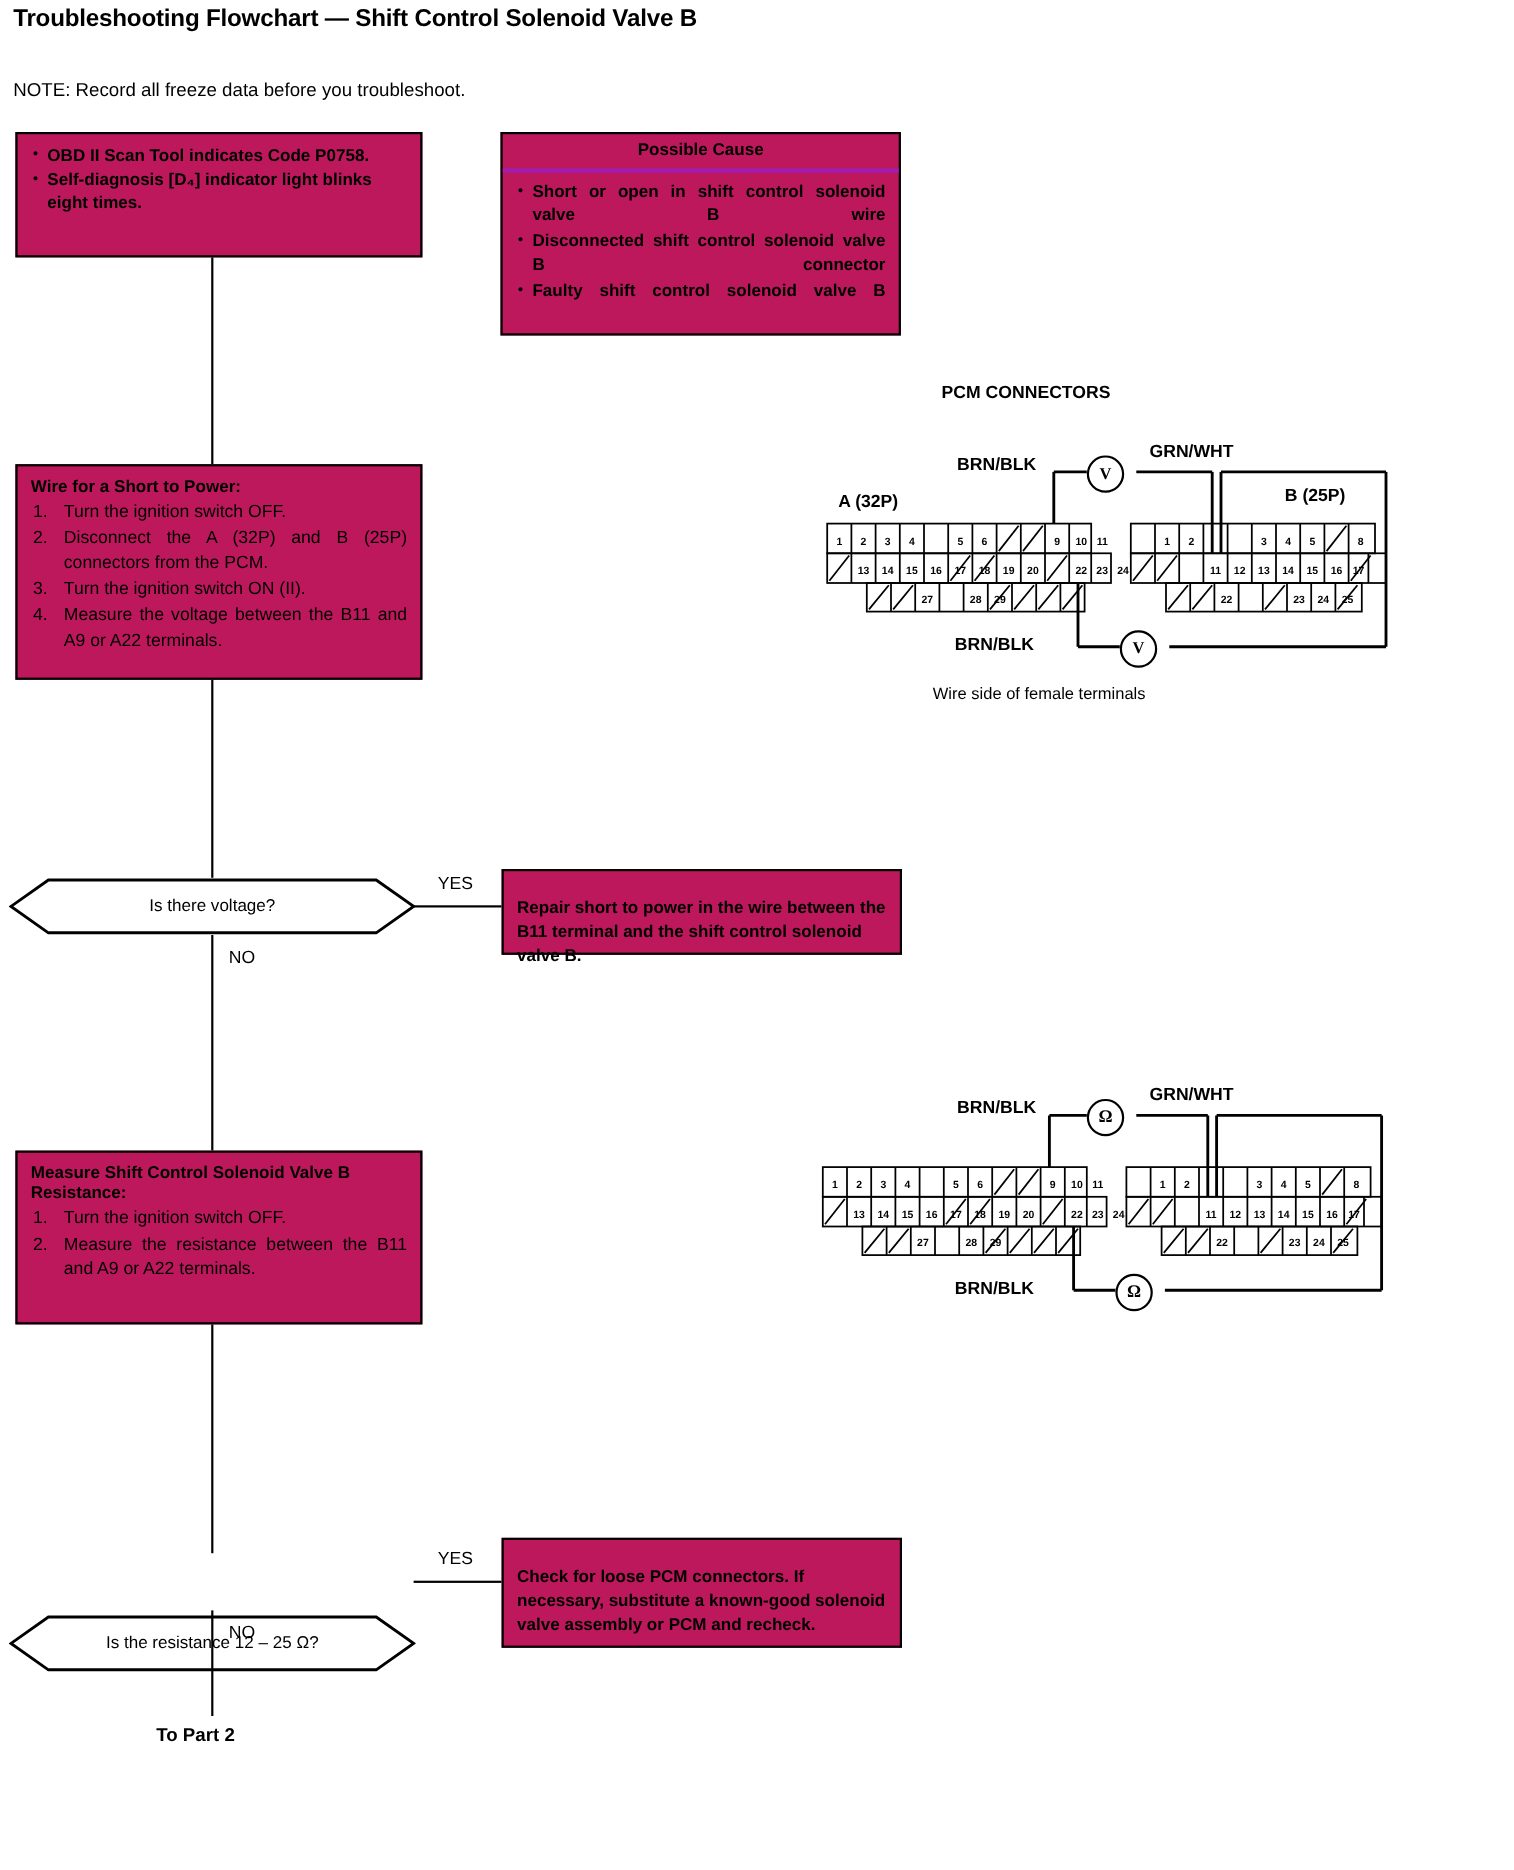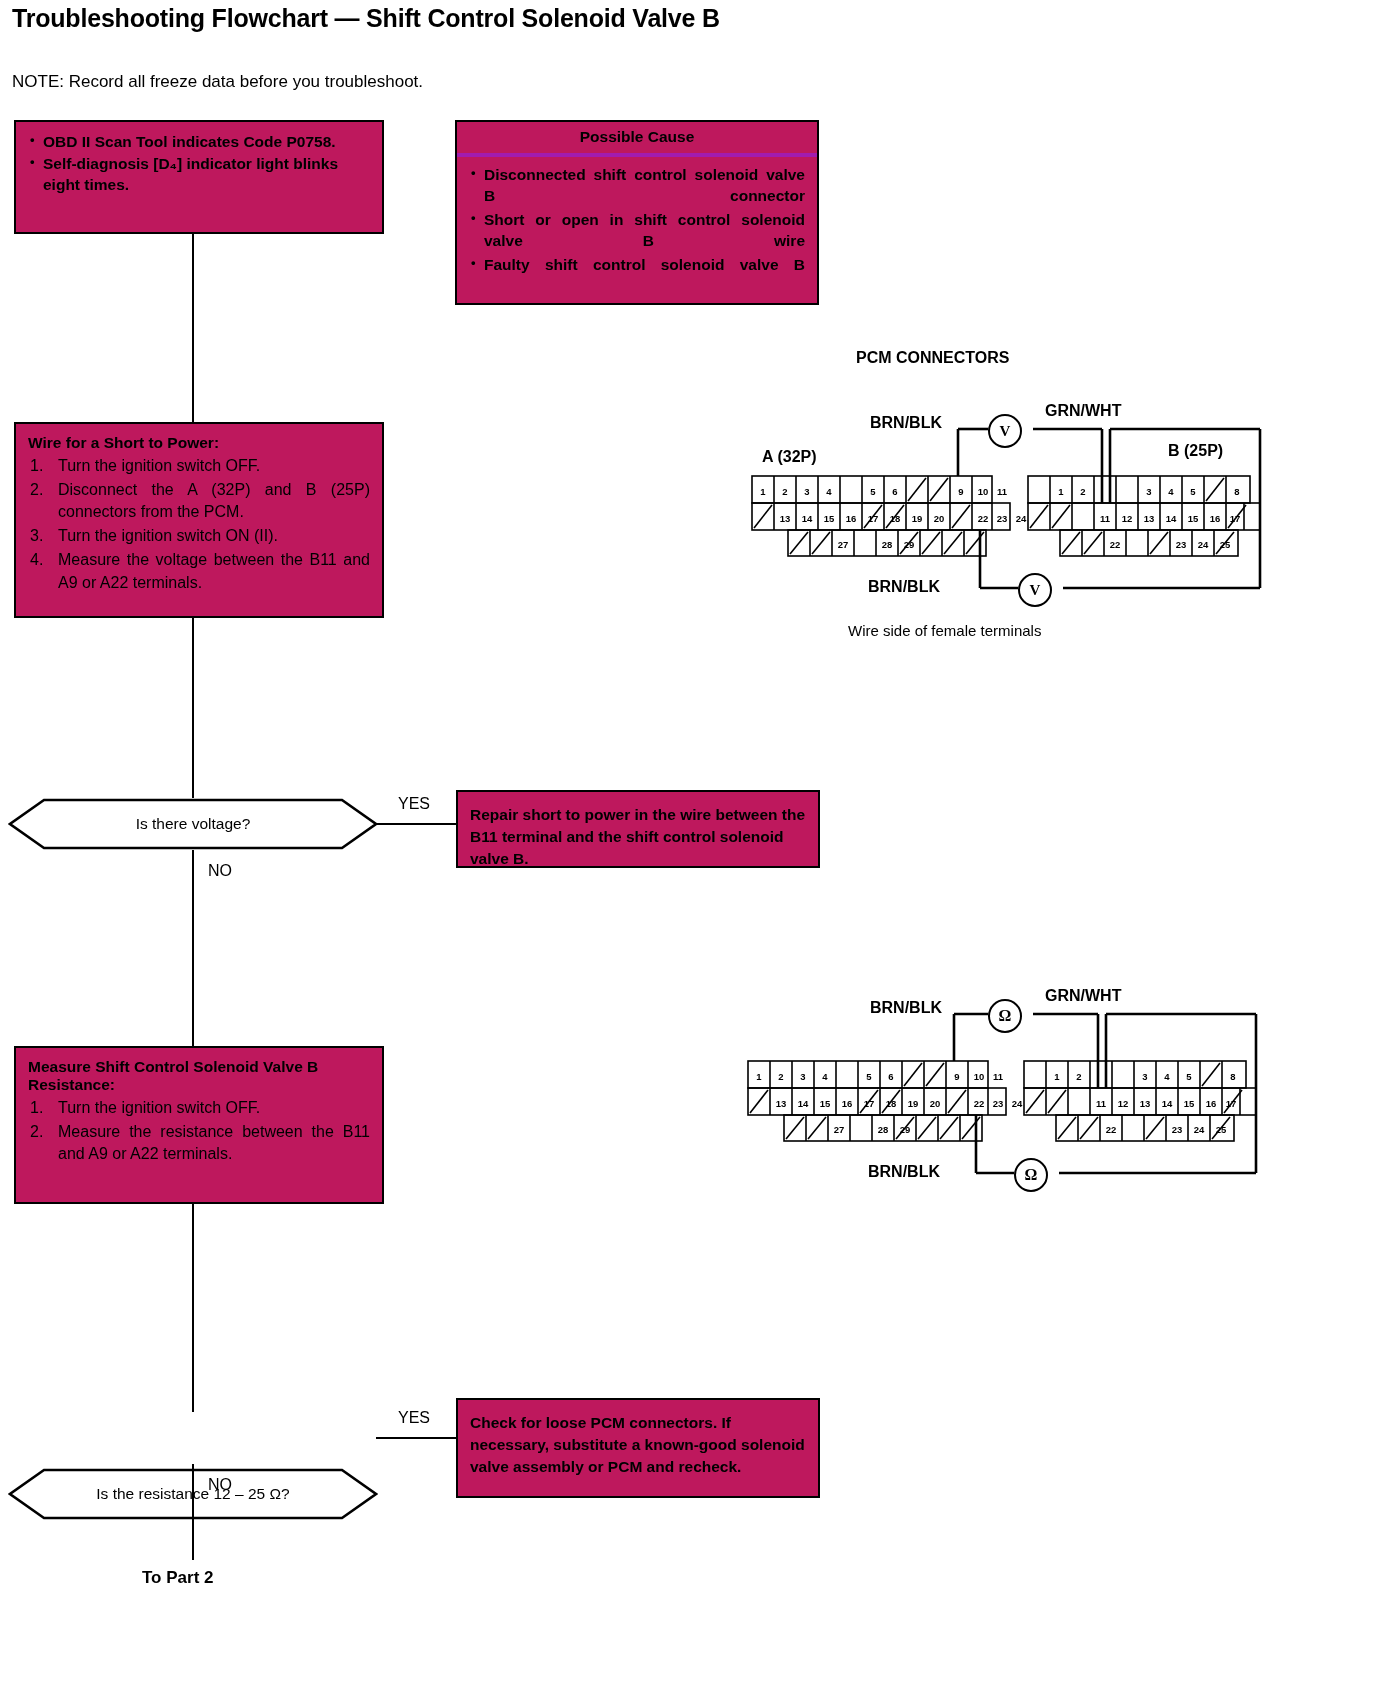--- a/index.html
+++ b/index.html
@@ -14,21 +14,21 @@
     font-family: "Liberation Sans", sans-serif;
     color: #000000;
     overflow: hidden;
   }
   .page { position: absolute; inset: 0; }
 
   
   .page-title {
     position: absolute;
     left: 12px; top: 4px;
-    font-size: 25px;
+    font-size: 22px;
     font-weight: bold;
     letter-spacing: -0.2px;
     white-space: nowrap;
   }
   .note-line {
     position: absolute;
     left: 12px; top: 72px;
     font-size: 17px;
     white-space: nowrap;
   }
@@ -95,21 +95,21 @@
     left: 2px; top: 0;
     font-weight: normal;
   }
   .just { text-align: justify; text-align-last: left; }
 
   
   .result-text {
     font-size: 15.5px;
     font-weight: bold;
     line-height: 1.42;
-    padding: 12px 12px;
+    padding: 23px 12px;
   }
 
   
   .hex {
     position: absolute;
     display: flex;
     align-items: center;
     justify-content: center;
     font-size: 15.5px;
   }
@@ -187,22 +187,22 @@
         <li>OBD II Scan Tool indicates Code P0758.</li>
         <li>Self-diagnosis [D₄] indicator light blinks eight times.</li>
       </ul>
     </div>
   </div>
 
   <div class="box" style="left:455px; top:120px; width:364px; height:185px;">
     <div class="pc-title">Possible Cause</div>
     <div class="pc-body">
       <ul class="bullets">
+        <li class="spread">Short or open in shift control solenoid valve B wire</li>
         <li class="spread">Disconnected shift control solenoid valve B connector</li>
-        <li class="spread">Short or open in shift control solenoid valve B wire</li>
         <li class="spread">Faulty shift control solenoid valve B</li>
       </ul>
     </div>
   </div>
 
   <div class="vline" style="left:192px; top:234px; height:188px;"></div>
 
   <div class="box" style="left:14px; top:422px; width:370px; height:196px;">
     <div class="box-inner">
       <div class="step-head">Wire for a Short to Power:</div>

